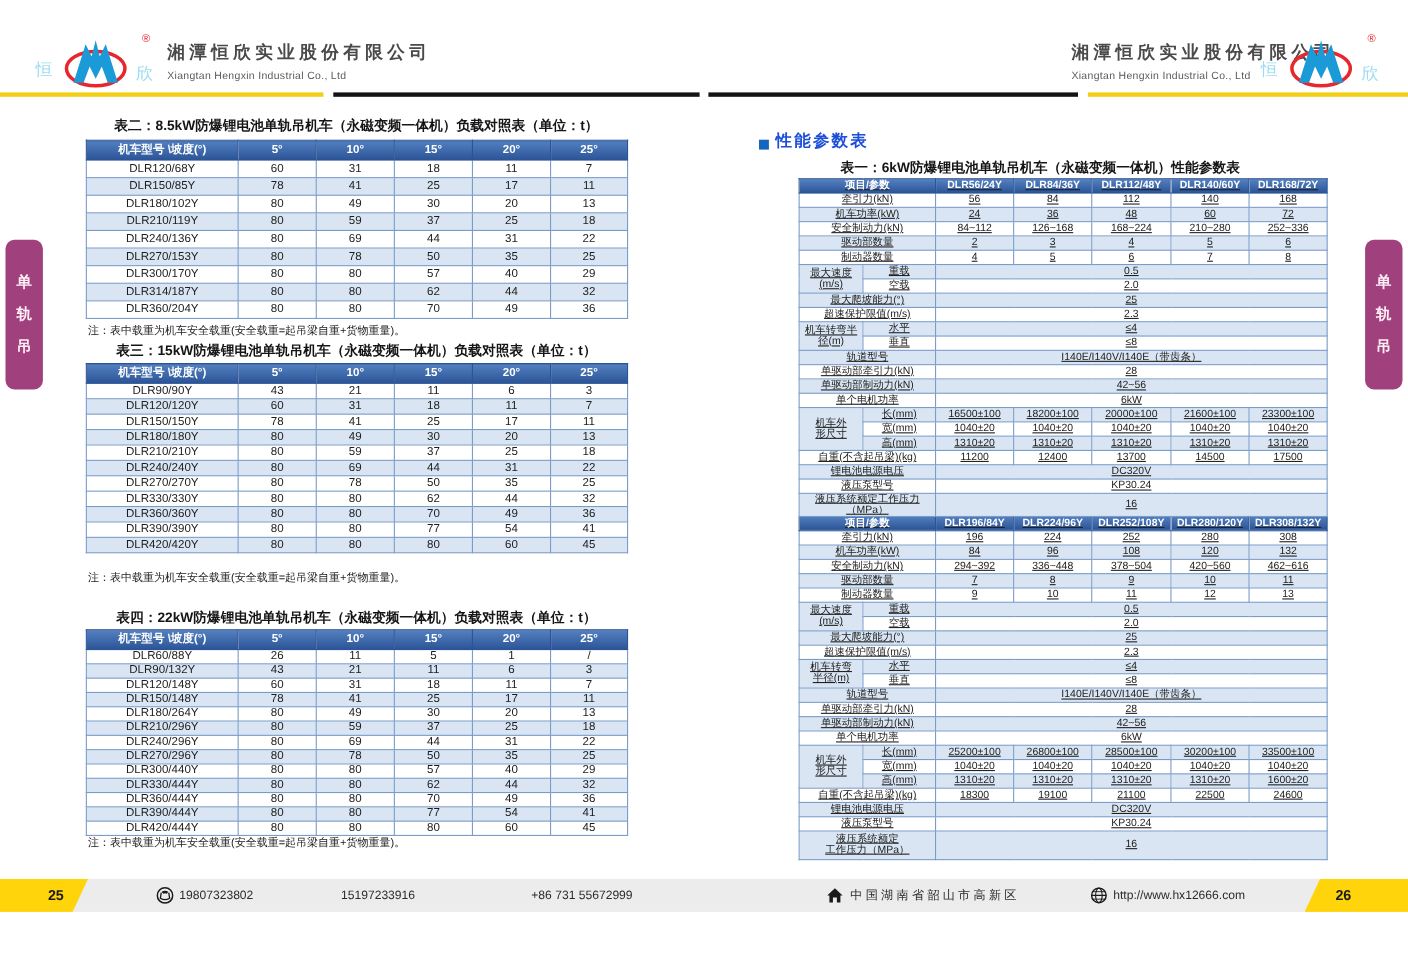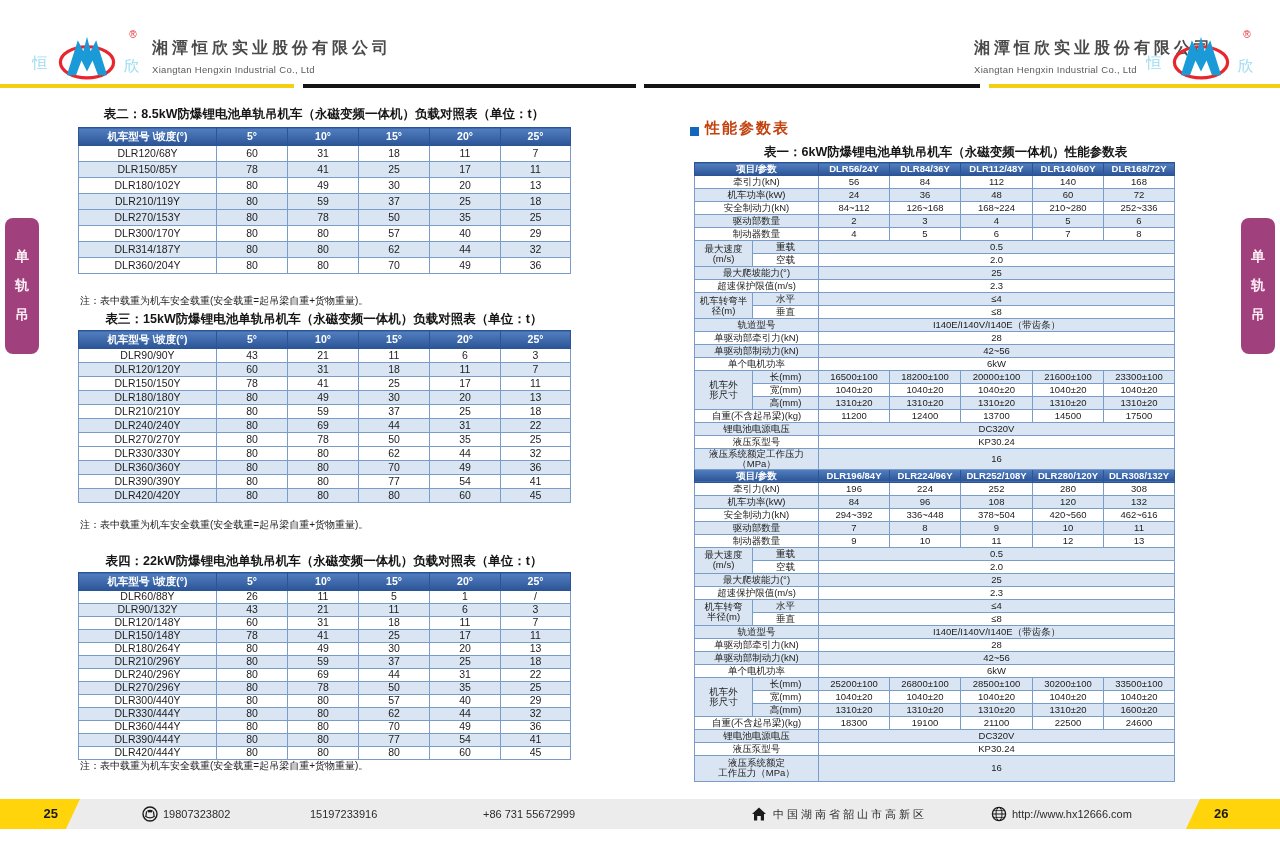--- a/index.html
+++ b/index.html
@@ -35,23 +35,23 @@
   .ltable thead th { background:linear-gradient(#527fc0,#2b5496); color:#fff; font-weight:bold; height:18px; border-color:#2b5496;text-align:center; }
   .ltable tbody td { background:#fff; color:#1c1c1c; }
   .ltable tbody tr.z td { background:#d9e5f2; }
   .t2 tbody td { height:16px; }
   .t3 tbody td { height:14px; }
   .t4 tbody td { height:13px; }
   .t-note { position:absolute; left:80px; font-size:10px; color:#1c1c1c; white-space:nowrap; }
 
   
   .sec-square { position:absolute; left:690px; top:127px; width:9px; height:9px; background:#1467bd; }
-  .sec-title { position:absolute; left:705px; top:119px; font-size:15px; font-weight:bold; color:#c2410c; letter-spacing:2px;text-align:right; }
+  .sec-title { position:absolute; left:705px; top:119px; font-size:15px; font-weight:bold; color:#1d4ed8; letter-spacing:2px;text-align:right; }
   .r-title { position:absolute; left:764px; top:144px; width:480px; text-align:left; font-size:12.5px; font-weight:bold; color:#151515; white-space:nowrap; }
-  .rtable { position:absolute; left:694px; top:162px; width:480px; border-collapse:collapse; table-layout:fixed; }
+  .rtable { position:absolute; left:726px; top:162px; width:480px; border-collapse:collapse; table-layout:fixed;text-decoration:underline; }
   .rtable th, .rtable td { border:1px solid #7a9cc9; text-align:center; font-size:9.5px; font-weight:normal; line-height:1.05; height:13px; overflow:hidden; white-space:pre-line; color:#1c1c1c; background:#fff; }
   .rtable th.hdr { background:linear-gradient(#527fc0,#2b5496); color:#fff; font-weight:bold; border-color:#2b5496; }
   .rtable tr.z th, .rtable tr.z td { background:#d9e5f2; }
   .rtable tr.tall th, .rtable tr.tall td { height:26px; }
 
   
   .footer-band { position:absolute; left:0; top:799px; width:1280px; height:30px; background:#ececec; }
   .ftab { position:absolute; top:799px; height:30px; background:#ffd40a; color:#1a1a1a; font-size:13px; font-weight:bold; line-height:30px; }
   .ftab-l { left:0; width:80px; clip-path:polygon(0 0,100% 0,calc(100% - 14px) 100%,0 100%); text-align:right; padding-right:22px; }
   .ftab-r { left:1186px; width:94px; clip-path:polygon(14px 0,100% 0,100% 100%,0 100%); text-align:left; padding-left:28px; }
@@ -151,20 +151,28 @@
         <td>13</td>
       </tr>
       <tr class="z">
         <td>DLR210/119Y</td>
         <td>80</td>
         <td>59</td>
         <td>37</td>
         <td>25</td>
         <td>18</td>
       </tr>
+      <tr>
+        <td>DLR240/136Y</td>
+        <td>80</td>
+        <td>69</td>
+        <td>44</td>
+        <td>31</td>
+        <td>22</td>
+      </tr>
       <tr class="z">
         <td>DLR270/153Y</td>
         <td>80</td>
         <td>78</td>
         <td>50</td>
         <td>35</td>
         <td>25</td>
       </tr>
       <tr>
         <td>DLR300/170Y</td>

